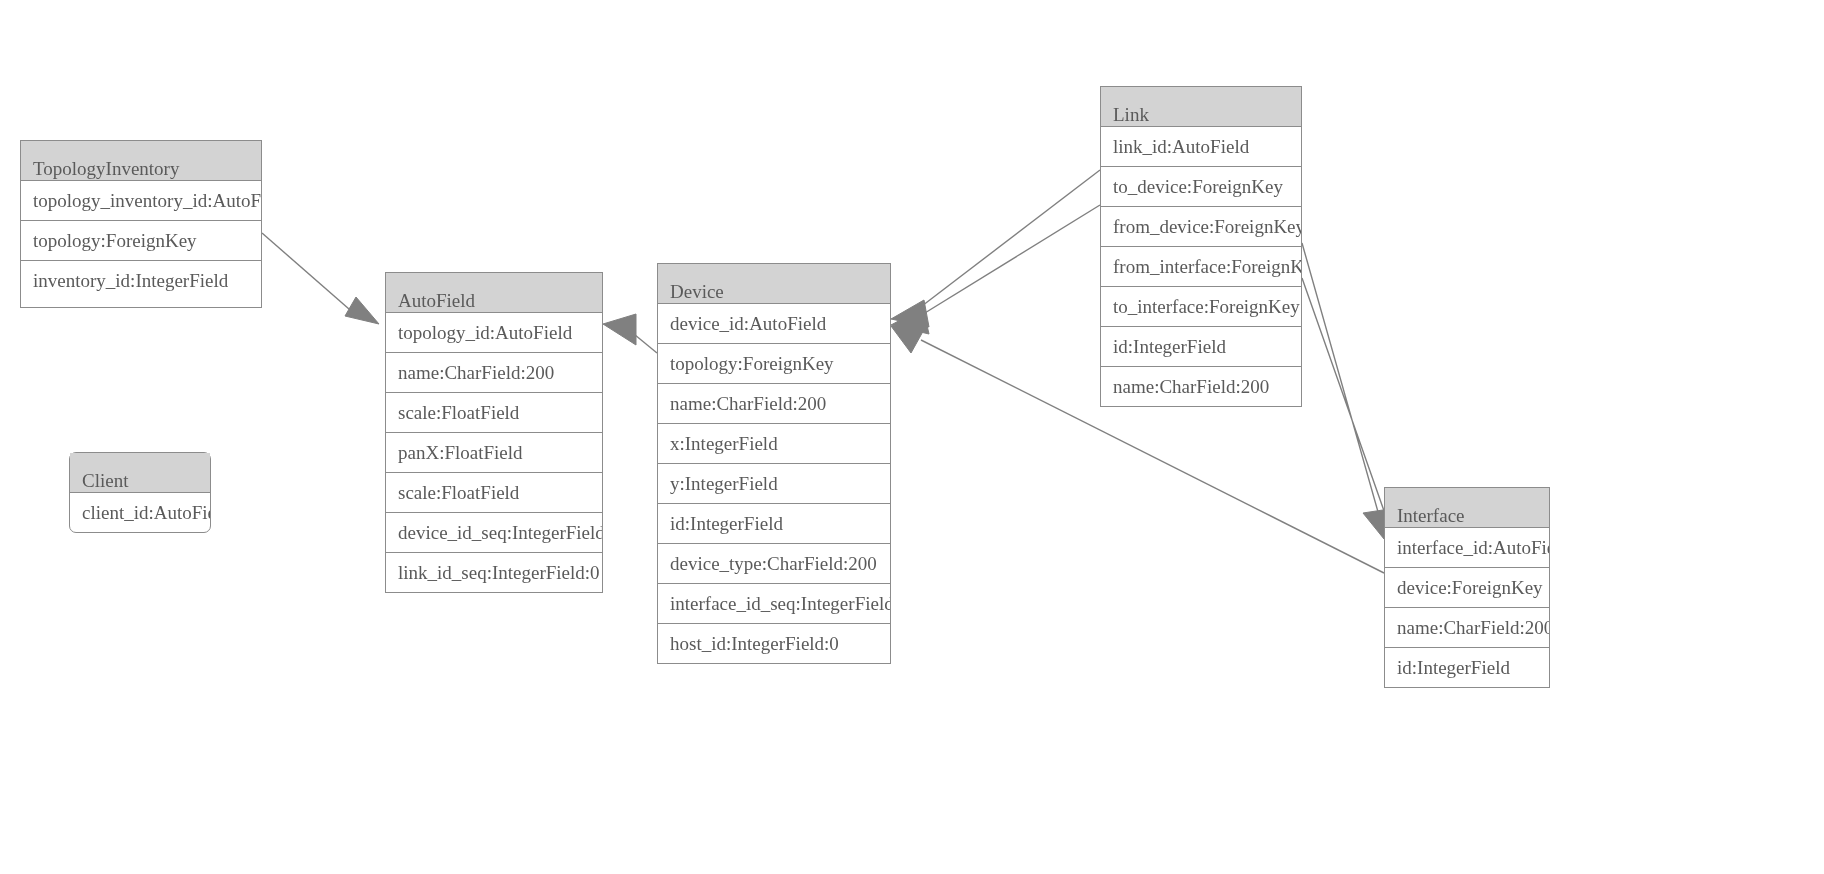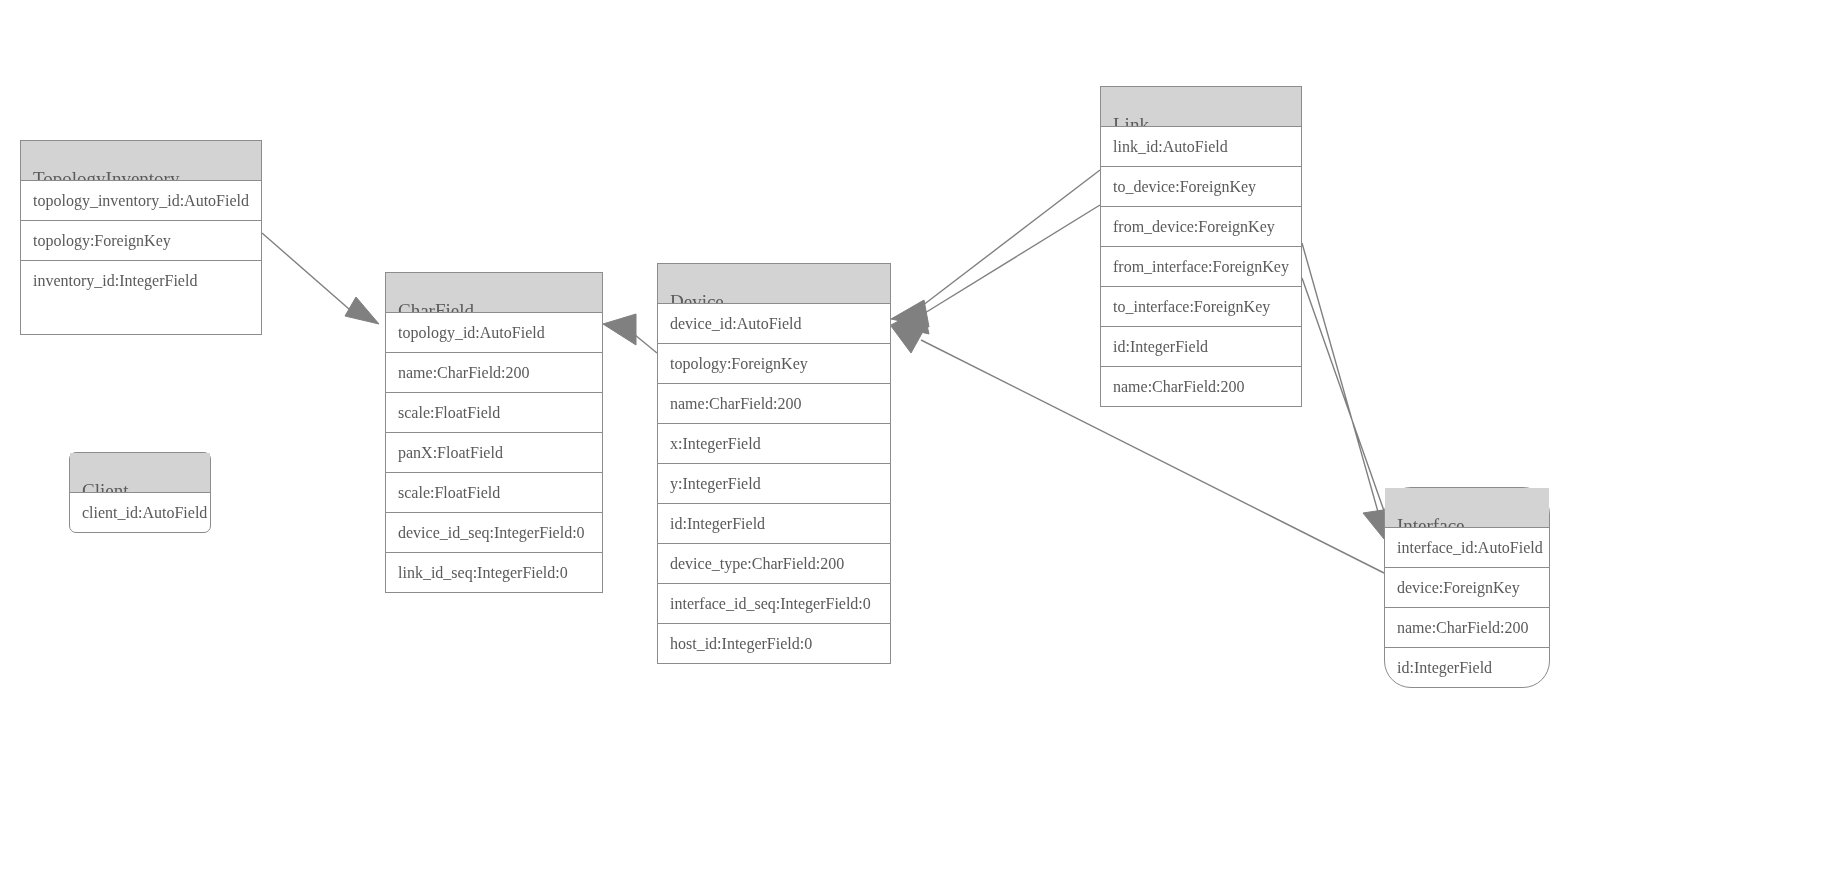--- a/index.html
+++ b/index.html
@@ -32,33 +32,33 @@
     z-index: 5;
   }
   .entity-header {
     box-sizing: border-box;
     background: #d3d3d3;
     border-bottom: 1px solid #8c8c8c;
     color: #5a5a5a;
     font-size: 19px;
     line-height: 40px;
     height: 40px;
-    padding: 18px 0 0 12px;
+    padding: 8px 0 0 12px;
     white-space: nowrap;
     overflow: hidden;
   }
   .entity-fields {
     display: block;
   }
   .field-row {
     box-sizing: border-box;
     height: 40px;
     line-height: 40px;
     padding: 0 0 0 12px;
-    font-size: 16px;
+    font-size: 19px;
     color: #5a5a5a;
     border-bottom: 1px solid #8c8c8c;
     white-space: nowrap;
     overflow: hidden;
   }
   .field-row:last-child {
     border-bottom: none;
   }
 </style>
 </head>
@@ -87,30 +87,30 @@
         <path d="M 1384 573 L 921 340" stroke="#808080" stroke-width="1.4" fill="none"></path>
         <path d="M 891 326 L 926 326 L 911 353 Z" fill="#808080" stroke="#808080" stroke-width="1"></path>
       </g>
       <g>
         <path d="M 1302 243 L 1382 526 M 1302 278 L 1389 525" stroke="#808080" stroke-width="1.4" fill="none"></path>
         <path d="M 1384 539 L 1363 513 L 1396 508 Z" fill="#808080" stroke="#808080" stroke-width="1"></path>
       </g>
     </svg>
 
   <div id="entity-layer">
-      <div class="entity" style="left: 20px; top: 140px; width: 242px; height: 195px; font-family: Liberation Serif, serif;">
+      <div class="entity" style="left: 20px; top: 140px; width: 242px; height: 168px; font-family: Liberation Serif, serif;">
         <div class="entity-header">TopologyInventory</div>
         <div class="entity-fields">
           <div class="field-row">topology_inventory_id:AutoField</div>
           <div class="field-row">topology:ForeignKey</div>
           <div class="field-row">inventory_id:IntegerField</div>
         </div>
       </div>
       <div class="entity" style="left: 385px; top: 272px; width: 218px; height: 321px;">
-        <div class="entity-header">CharField</div>
+        <div class="entity-header">AutoField</div>
         <div class="entity-fields">
           <div class="field-row">topology_id:AutoField</div>
           <div class="field-row">name:CharField:200</div>
           <div class="field-row">scale:FloatField</div>
           <div class="field-row">panX:FloatField</div>
           <div class="field-row">scale:FloatField</div>
           <div class="field-row">device_id_seq:IntegerField:0</div>
           <div class="field-row">link_id_seq:IntegerField:0</div>
         </div>
       </div>
@@ -139,21 +139,21 @@
         <div class="entity-fields">
           <div class="field-row">link_id:AutoField</div>
           <div class="field-row">to_device:ForeignKey</div>
           <div class="field-row">from_device:ForeignKey</div>
           <div class="field-row">from_interface:ForeignKey</div>
           <div class="field-row">to_interface:ForeignKey</div>
           <div class="field-row">id:IntegerField</div>
           <div class="field-row">name:CharField:200</div>
         </div>
       </div>
-      <div class="entity" style="left: 1384px; top: 487px; width: 166px; height: 201px; border-radius: 27px;">
+      <div class="entity" style="left: 1384px; top: 487px; width: 166px; height: 201px;">
         <div class="entity-header">Interface</div>
         <div class="entity-fields">
           <div class="field-row">interface_id:AutoField</div>
           <div class="field-row">device:ForeignKey</div>
           <div class="field-row">name:CharField:200</div>
           <div class="field-row">id:IntegerField</div>
         </div>
       </div>
     </div>
 

